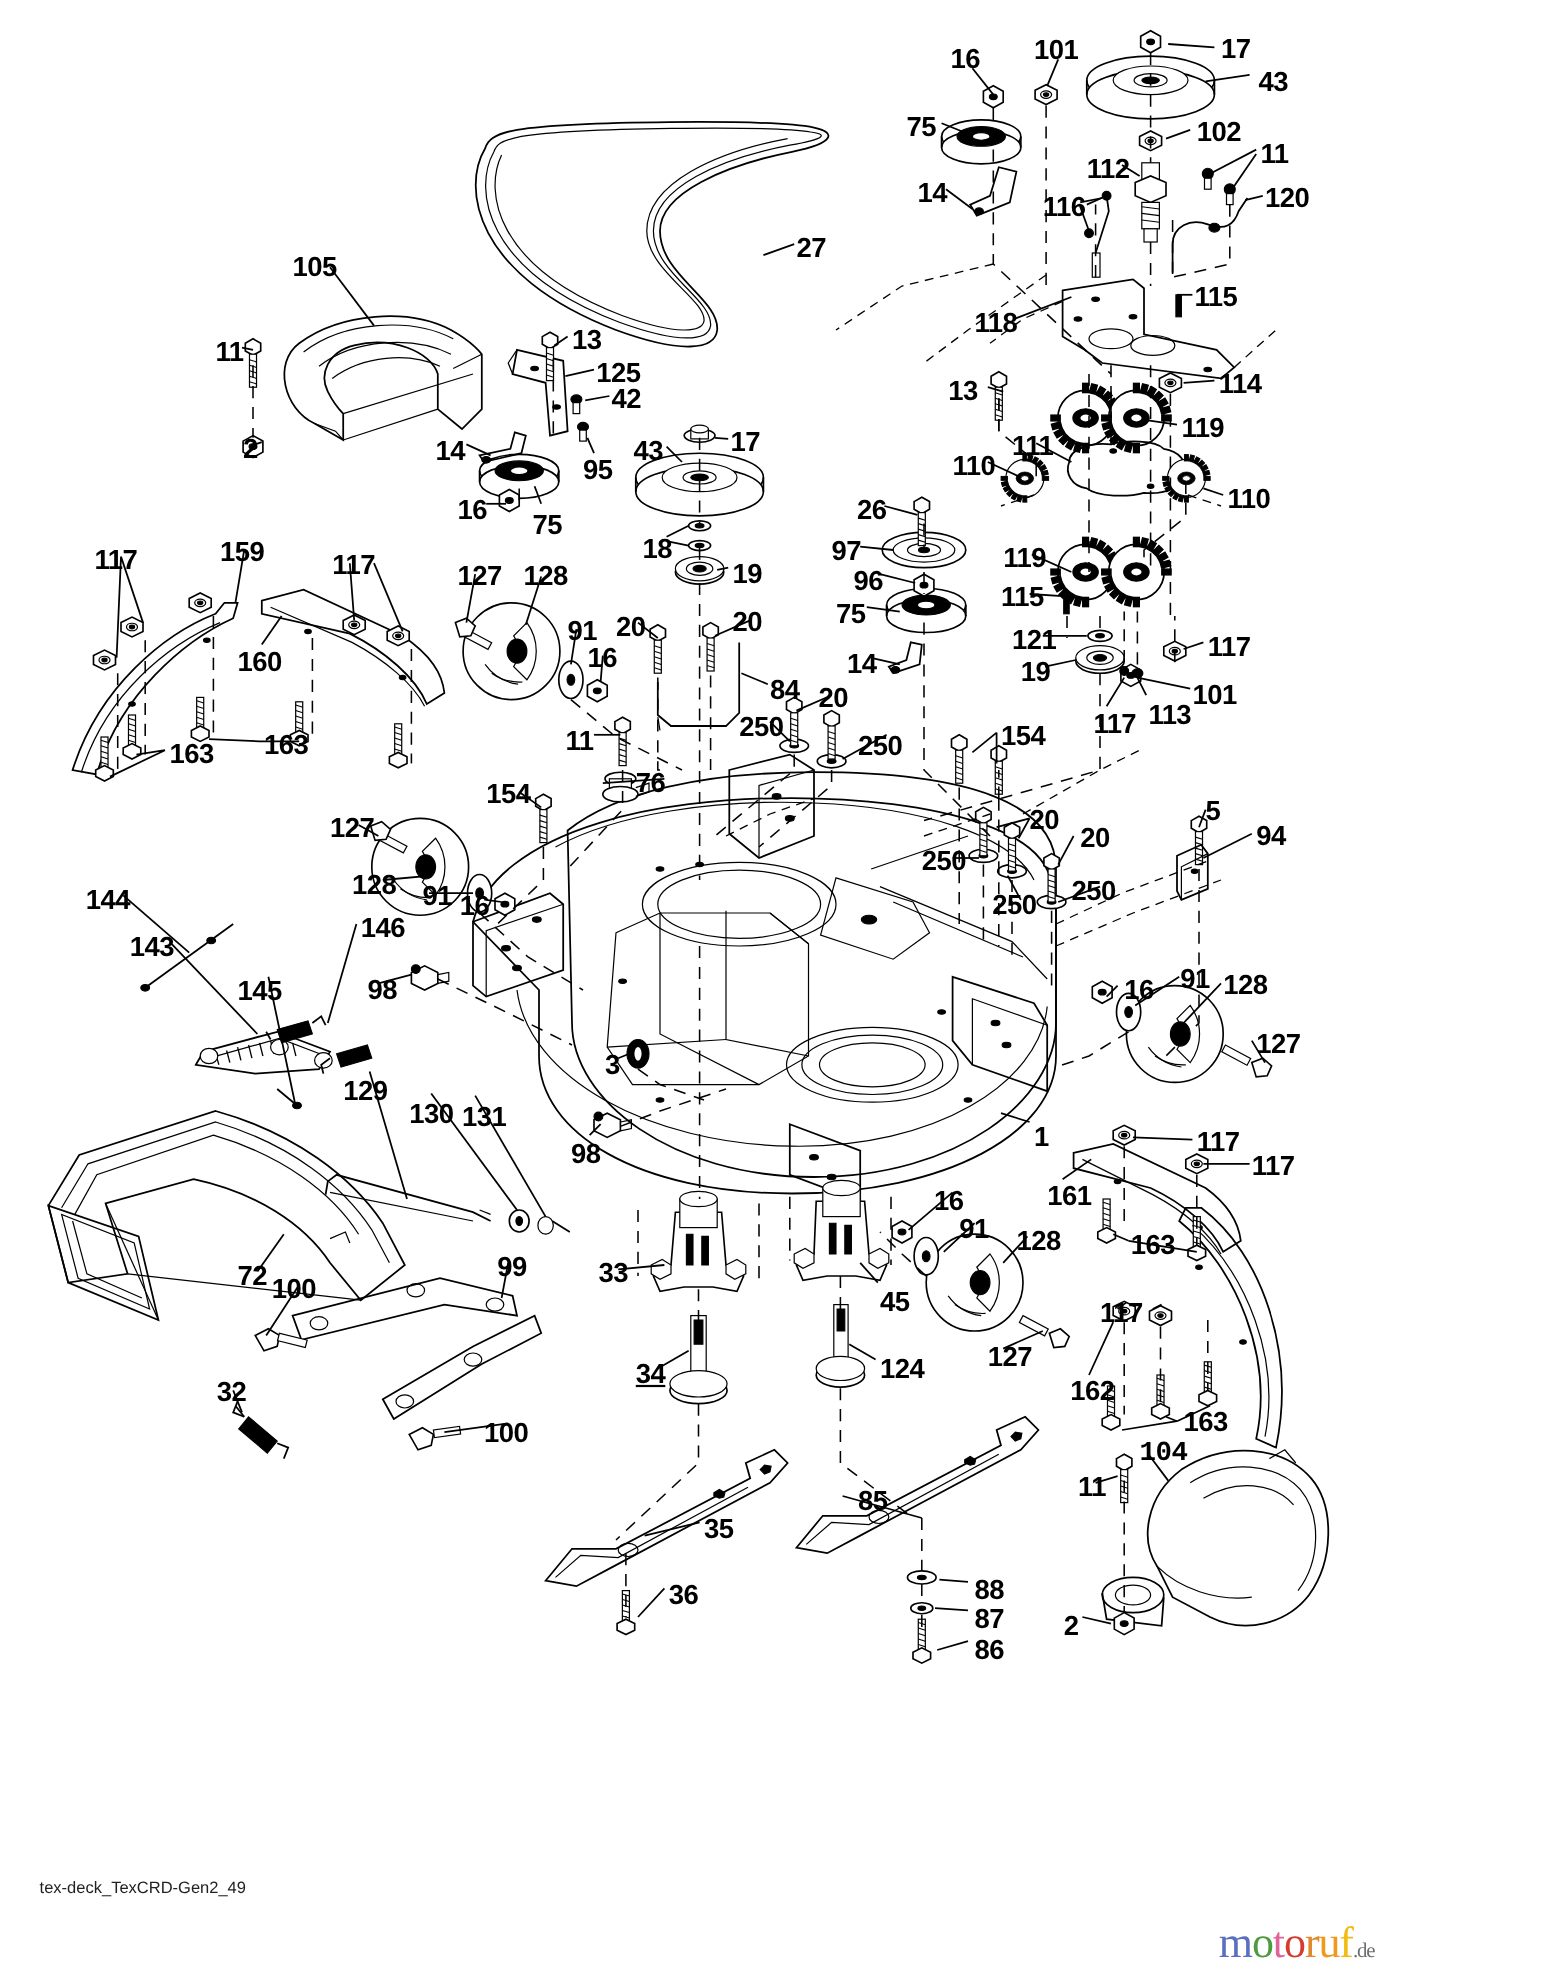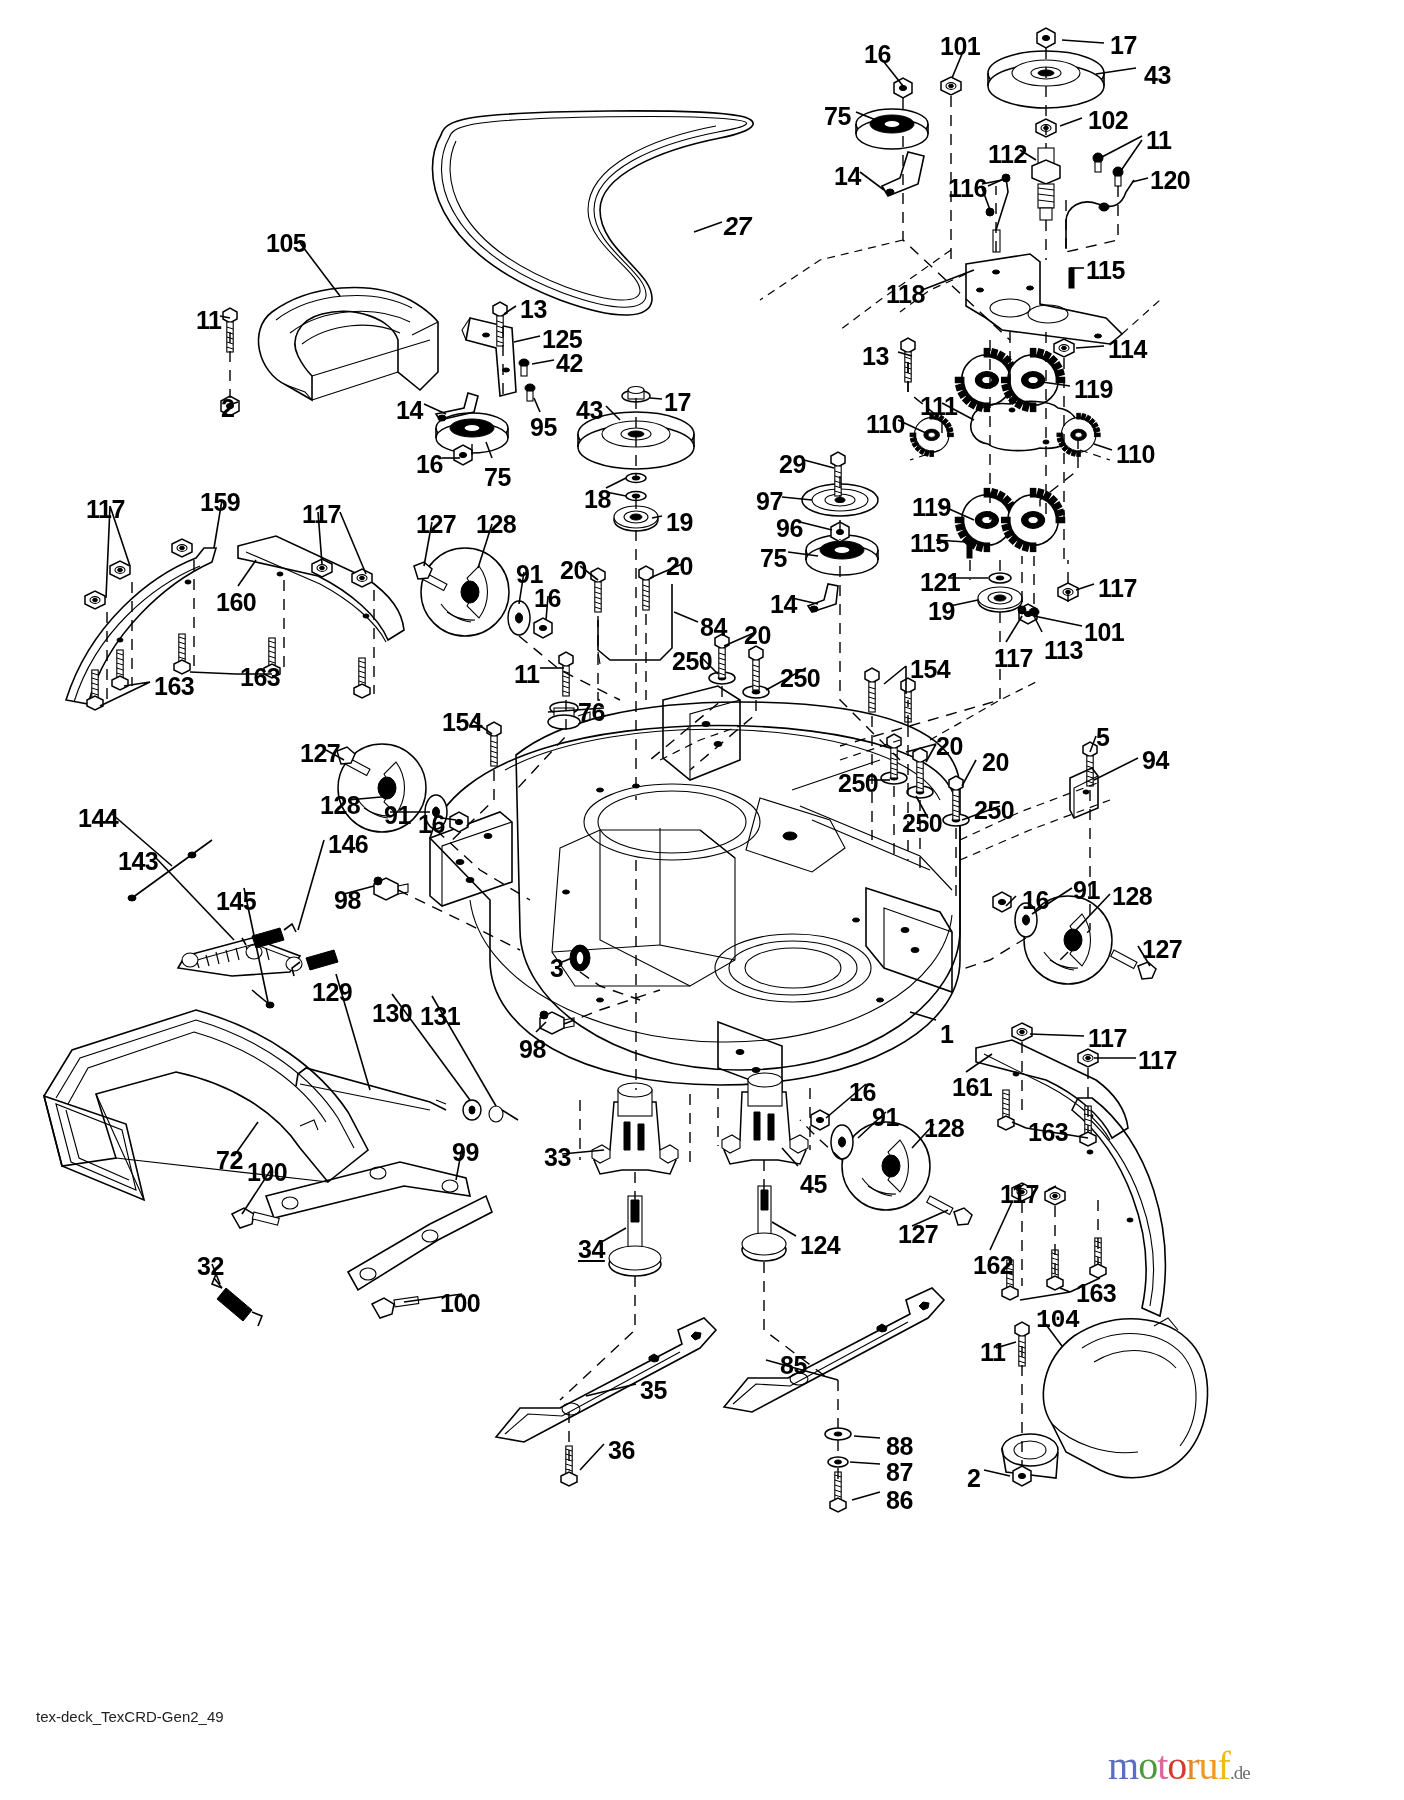--- a/index.html
+++ b/index.html
@@ -906,21 +906,21 @@
       <div class="callout" style="left: 940px; top: 34px;">101</div>
       <div class="callout" style="left: 1110px; top: 33px;">17</div>
       <div class="callout" style="left: 1144px; top: 63px;">43</div>
       <div class="callout" style="left: 824px; top: 104px;">75</div>
       <div class="callout" style="left: 1088px; top: 108px;">102</div>
       <div class="callout" style="left: 1146px; top: 128px;">11</div>
       <div class="callout" style="left: 988px; top: 142px;">112</div>
       <div class="callout" style="left: 834px; top: 164px;">14</div>
       <div class="callout" style="left: 948px; top: 176px;">116</div>
       <div class="callout" style="left: 1150px; top: 168px;">120</div>
-      <div class="callout" style="left: 724px; top: 214px; font-style: italic;">27</div>
+      <div class="callout" style="left: 724px; top: 214px;">27</div>
       <div class="callout" style="left: 266px; top: 231px;">105</div>
       <div class="callout" style="left: 1086px; top: 258px;">115</div>
       <div class="callout" style="left: 886px; top: 282px;">118</div>
       <div class="callout" style="left: 196px; top: 308px;">11</div>
       <div class="callout" style="left: 520px; top: 297px;">13</div>
       <div class="callout" style="left: 542px; top: 327px;">125</div>
       <div class="callout" style="left: 862px; top: 344px;">13</div>
       <div class="callout" style="left: 1108px; top: 337px;">114</div>
       <div class="callout" style="left: 556px; top: 351px;">42</div>
       <div class="callout" style="left: 1074px; top: 377px;">119</div>
@@ -929,21 +929,21 @@
       <div class="callout" style="left: 221px; top: 396px;">2</div>
       <div class="callout" style="left: 396px; top: 398px;">14</div>
       <div class="callout" style="left: 530px; top: 415px;">95</div>
       <div class="callout" style="left: 920px; top: 394px;">111</div>
       <div class="callout" style="left: 866px; top: 412px;">110</div>
       <div class="callout" style="left: 1116px; top: 442px;">110</div>
       <div class="callout" style="left: 416px; top: 452px;">16</div>
       <div class="callout" style="left: 484px; top: 465px;">75</div>
       <div class="callout" style="left: 584px; top: 487px;">18</div>
       <div class="callout" style="left: 666px; top: 510px;">19</div>
-      <div class="callout" style="left: 779px; top: 452px;">29</div>
+      <div class="callout" style="left: 779px; top: 452px;">26</div>
       <div class="callout" style="left: 756px; top: 489px;">97</div>
       <div class="callout" style="left: 776px; top: 516px;">96</div>
       <div class="callout" style="left: 912px; top: 495px;">119</div>
       <div class="callout" style="left: 760px; top: 546px;">75</div>
       <div class="callout" style="left: 910px; top: 531px;">115</div>
       <div class="callout" style="left: 86px; top: 497px;">117</div>
       <div class="callout" style="left: 200px; top: 490px;">159</div>
       <div class="callout" style="left: 302px; top: 502px;">117</div>
       <div class="callout" style="left: 416px; top: 512px;">127</div>
       <div class="callout" style="left: 476px; top: 512px;">128</div>

